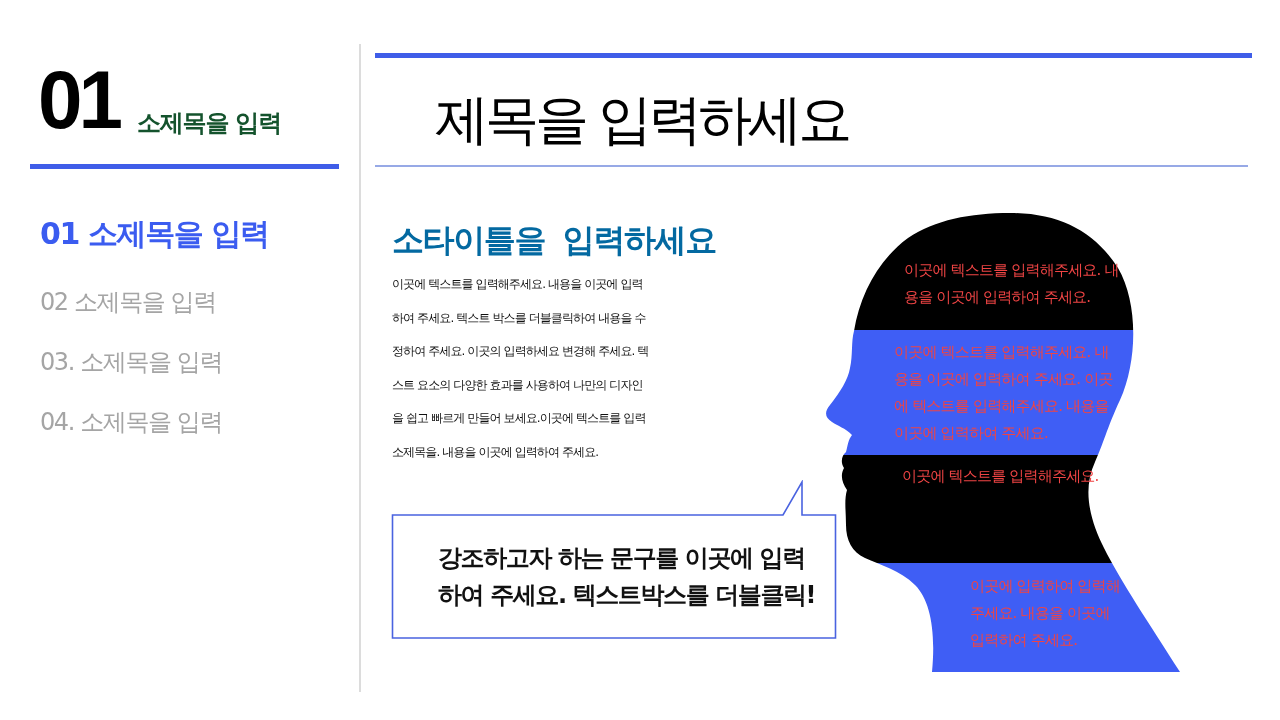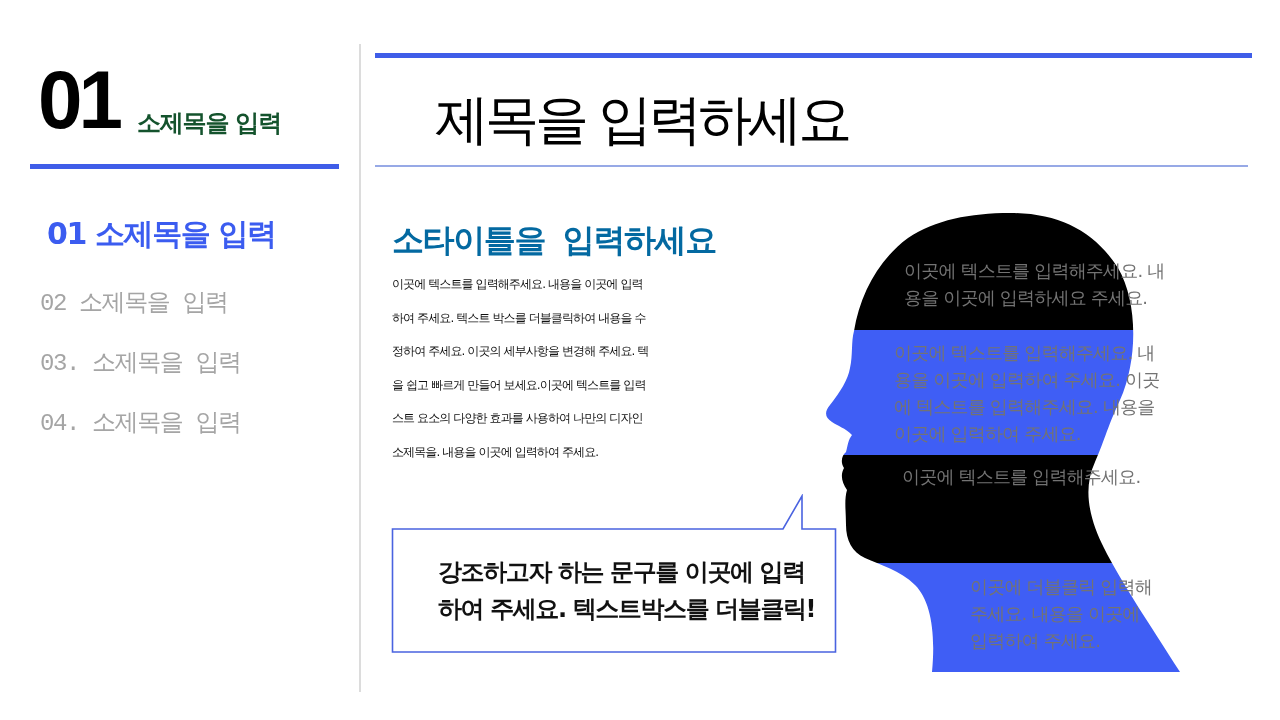--- a/index.html
+++ b/index.html
@@ -8,77 +8,77 @@
 
   .abs { position: absolute; }
 
   
   .section-num { left: 38px; top: 60px; font-size: 80px; font-weight: 900; letter-spacing: -4px; color: #000; line-height: 1; font-family: "Liberation Sans", sans-serif; transform: scaleY(1.03); }
   .section-sub { left: 137px; top: 107px; font-size: 24px; font-weight: 600; color: #14532d; letter-spacing: -1.2px; }
   .left-rule { left: 30px; top: 164px; width: 309px; height: 5px; background: #3f5de8; }
   .nav { left: 40px; top: 214px; }
   .nav-item { position: absolute; left: 0; white-space: nowrap; letter-spacing: -1.4px; }
   .nav-item.active { color: #3b5cf0; font-size: 30px; font-weight: 700; top: 0; }
-  .nav-item.inactive { color: #a5a5a5; font-size: 24px; font-weight: 400; font-family: Liberation Mono, monospace; }
+  .nav-item.inactive { color: #a5a5a5; font-size: 24px; font-weight: 400; }
 
   .v-divider { left: 359px; top: 44px; width: 2px; height: 648px; background: #dcdcdc; }
 
   
   .top-rule { left: 375px; top: 53px; width: 877px; height: 5px; background: #3f5de8; }
   .page-title { left: 388px; top: 84px; font-size: 54px; font-weight: 400; color: #000; letter-spacing: -4px; white-space: nowrap; margin-left: 47px; }
   .mid-rule { left: 375px; top: 165px; width: 873px; height: 2px; background: #97a9e6; }
 
   
   .subtitle { left: 392px; top: 219px; font-size: 32px; font-weight: 700; color: #0369a1; letter-spacing: -1.4px; white-space: nowrap; font-family: Liberation Mono, monospace; }
   .body-text { left: 392px; top: 268px; width: 340px; font-size: 12px; line-height: 33.5px; color: #111; letter-spacing: -0.9px; }
   .body-text span { display: block; white-space: nowrap; }
 
   
-  .callout { left: 391px; top: 494px; width: 396px; height: 160px; }
+  .callout { left: 391px; top: 480px; width: 396px; height: 160px; }
   .callout svg { position: absolute; left: 0; top: 0; }
   .callout-text { position: absolute; left: 47px; top: 60px; font-size: 24px; font-weight: 700; color: #111; letter-spacing: -1.4px; line-height: 37px; white-space: nowrap; }
   .callout-text span { display: block; }
 
   
   .head { left: 820px; top: 200px; width: 380px; height: 480px; }
   .head svg { position: absolute; left: 0; top: 0; }
-  .head-text { position: absolute; color: #737373; font-size: 18px; letter-spacing: -0.8px; line-height: 27px; white-space: nowrap; }
+  .head-text { position: absolute; color: #ef4444; font-size: 15px; letter-spacing: -0.8px; line-height: 27px; white-space: nowrap; }
   .head-text span { display: block; }
   .ht1 { left: 84px; top: 57px; }
   .ht2 { left: 74px; top: 139px; }
   .ht3 { left: 82px; top: 263px; }
   .ht4 { left: 150px; top: 373px; }
 </style>
 </head>
 <body>
 
 <div class="abs section-num">01</div>
 <div class="abs section-sub">소제목을 입력</div>
 <div class="abs left-rule"></div>
 
 <div class="abs nav">
-  <div class="nav-item active" style="top:0px;margin-left:7px;">01 소제목을 입력</div>
+  <div class="nav-item active" style="top:0px;">01 소제목을 입력</div>
   <div class="nav-item inactive" style="top:72px;">02 소제목을 입력</div>
   <div class="nav-item inactive" style="top:132px;">03. 소제목을 입력</div>
   <div class="nav-item inactive" style="top:192px;">04. 소제목을 입력</div>
 </div>
 
 <div class="abs v-divider"></div>
 
 <div class="abs top-rule"></div>
 <div class="abs page-title">제목을 입력하세요</div>
 <div class="abs mid-rule"></div>
 
 <div class="abs subtitle">소타이틀을 입력하세요</div>
 <div class="abs body-text">
   <span>이곳에 텍스트를 입력해주세요. 내용을 이곳에 입력</span>
   <span>하여 주세요. 텍스트 박스를 더블클릭하여 내용을 수</span>
-  <span>정하여 주세요. 이곳의 세부사항을 변경해 주세요. 텍</span>
+  <span>정하여 주세요. 이곳의 입력하세요 변경해 주세요. 텍</span>
+  <span>스트 요소의 다양한 효과를 사용하여 나만의 디자인</span>
   <span>을 쉽고 빠르게 만들어 보세요.이곳에 텍스트를 입력</span>
-  <span>스트 요소의 다양한 효과를 사용하여 나만의 디자인</span>
   <span>소제목을. 내용을 이곳에 입력하여 주세요.</span>
 </div>
 
 <div class="abs callout">
   <svg width="446" height="160" viewBox="0 0 446 160">
     <path d="M1.5,35 L392,35 L411,2 L411,35 L444.5,35 L444.5,158 L1.5,158 Z" fill="#ffffff" stroke="#4a63e0" stroke-width="1.6" stroke-linejoin="miter"></path>
   </svg>
   <div class="callout-text">
     <span>강조하고자 하는 문구를 이곳에 입력</span>
     <span>하여 주세요. 텍스트박스를 더블클릭!</span>
@@ -115,29 +115,29 @@
     <g clip-path="url(#headClip)">
       <rect x="0" y="0" width="380" height="130" fill="#000000"></rect>
       <rect x="0" y="130" width="380" height="125" fill="#3f5ef5"></rect>
       <rect x="0" y="255" width="380" height="108" fill="#000000"></rect>
       <rect x="0" y="363" width="380" height="117" fill="#3f5ef5"></rect>
     </g>
   </svg>
 
   <div class="head-text ht1">
     <span>이곳에 텍스트를 입력해주세요. 내</span>
-    <span>용을 이곳에 입력하세요 주세요.</span>
+    <span>용을 이곳에 입력하여 주세요.</span>
   </div>
   <div class="head-text ht2">
     <span>이곳에 텍스트를 입력해주세요. 내</span>
     <span>용을 이곳에 입력하여 주세요. 이곳</span>
     <span>에 텍스트를 입력해주세요. 내용을</span>
     <span>이곳에 입력하여 주세요.</span>
   </div>
   <div class="head-text ht3">
     <span>이곳에 텍스트를 입력해주세요.</span>
   </div>
   <div class="head-text ht4">
-    <span>이곳에 더블클릭 입력해</span>
+    <span>이곳에 입력하여 입력해</span>
     <span>주세요. 내용을 이곳에</span>
     <span>입력하여 주세요.</span>
   </div>
 </div>
 
 </body></html>

